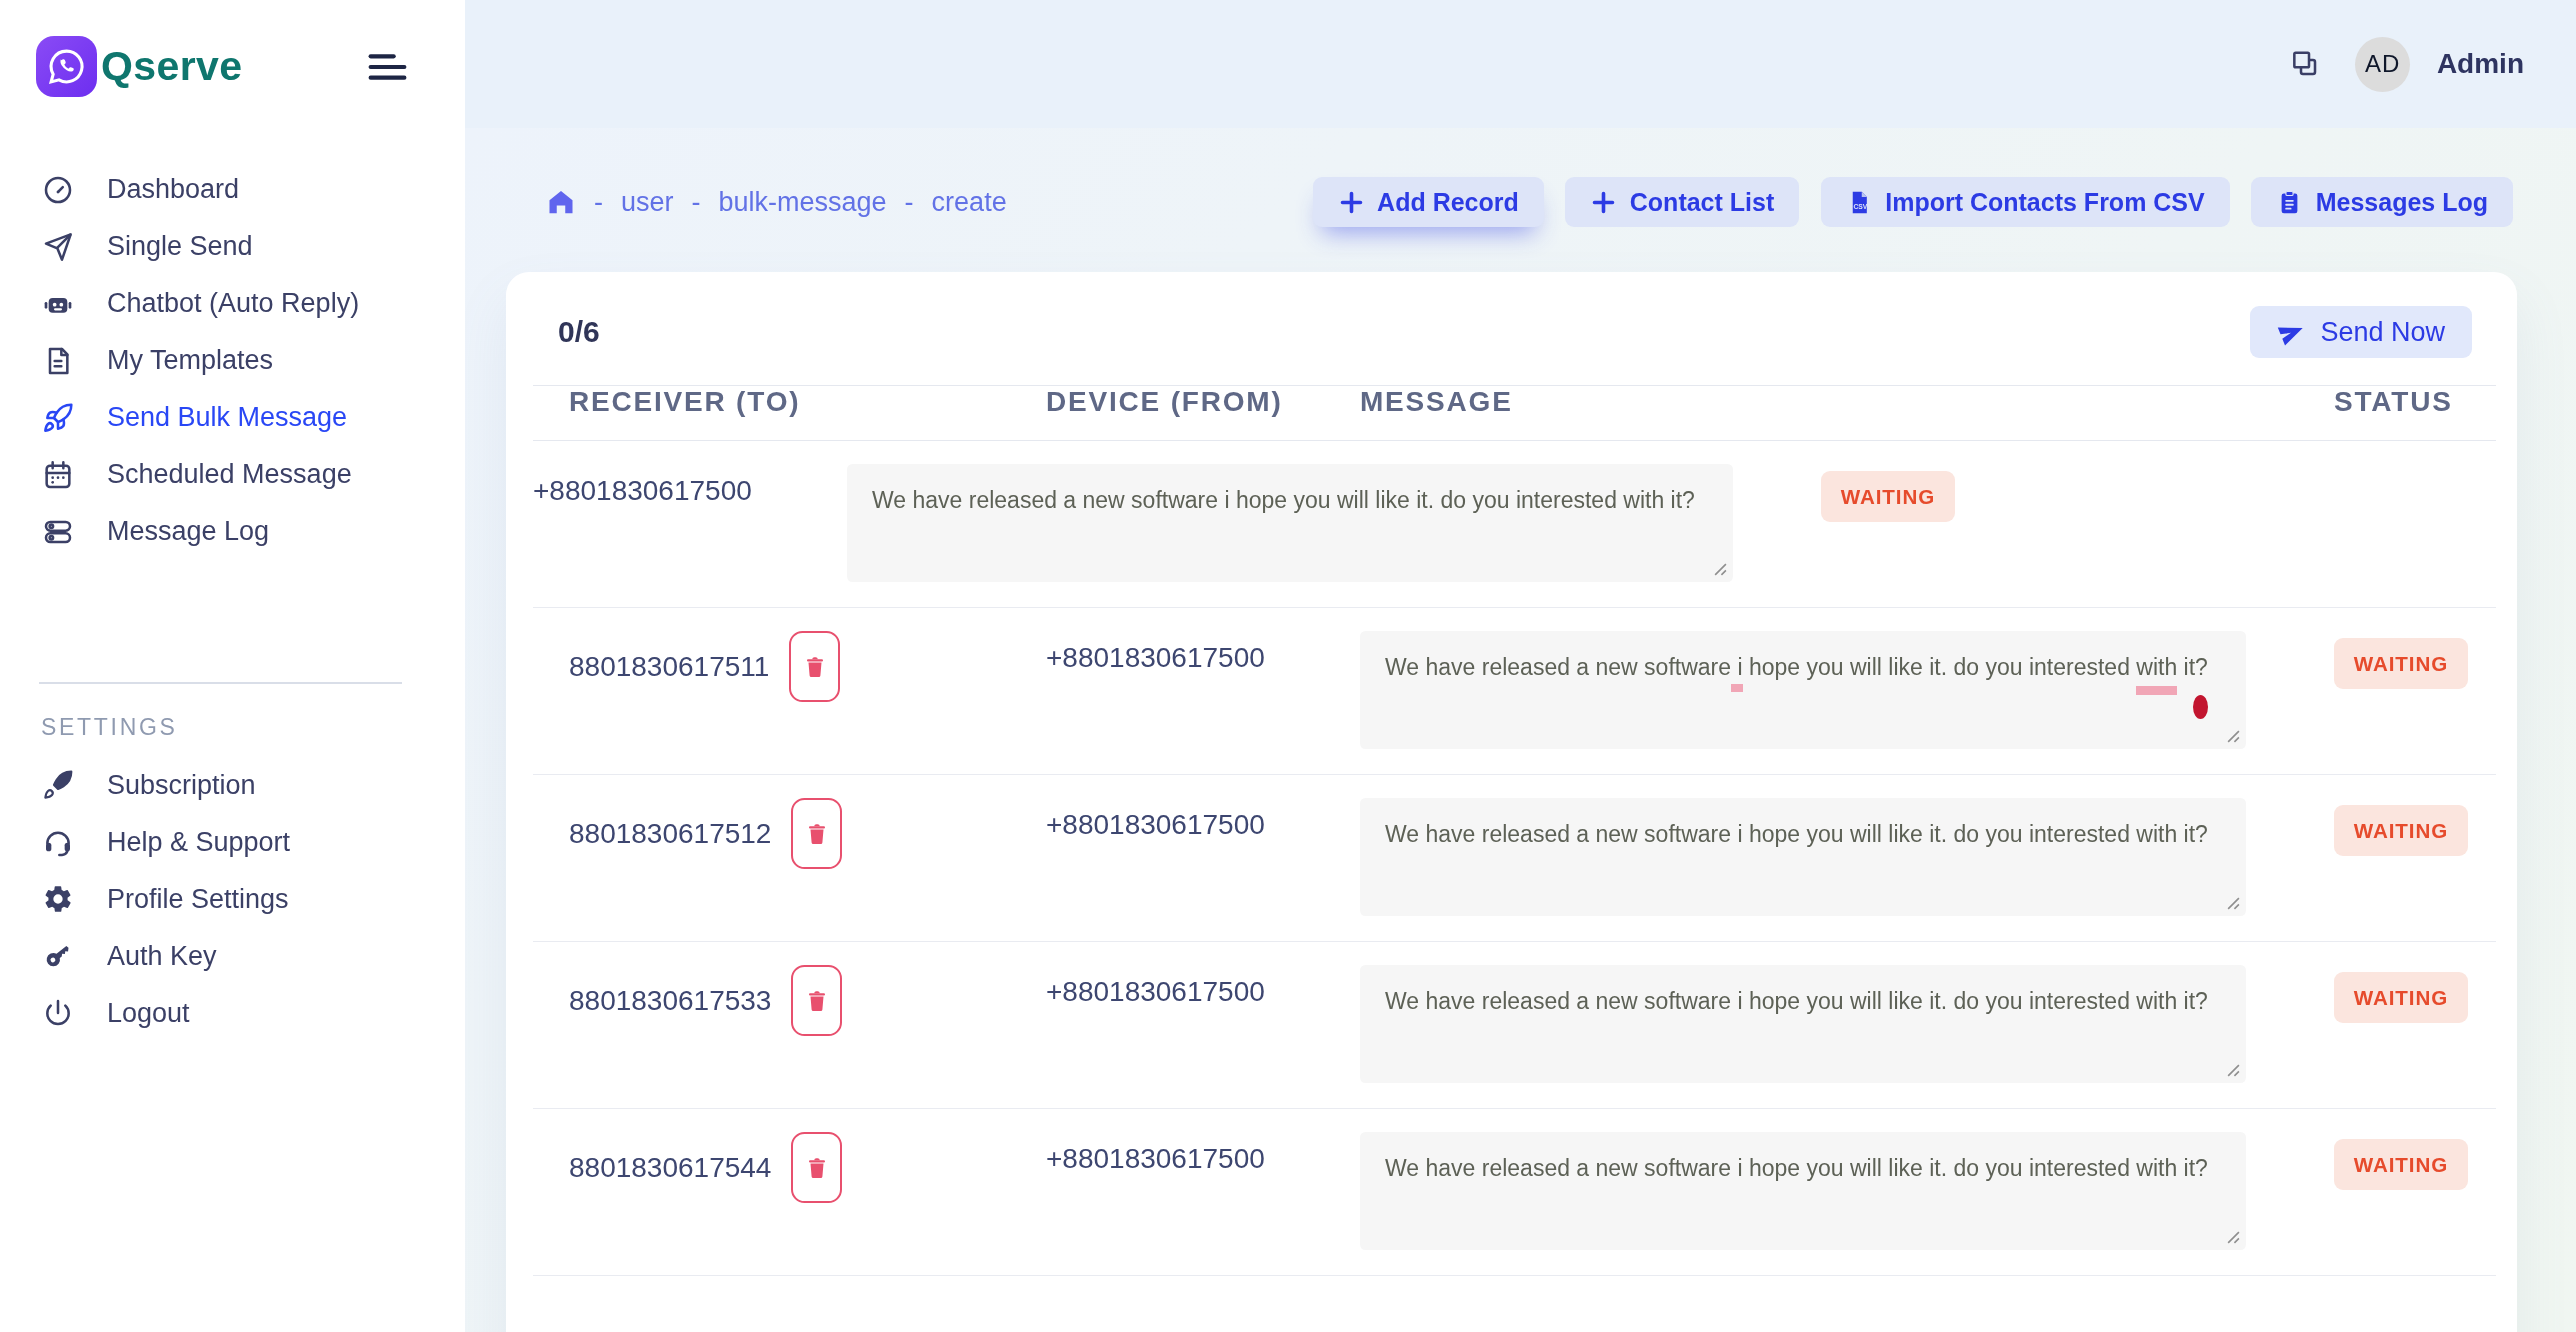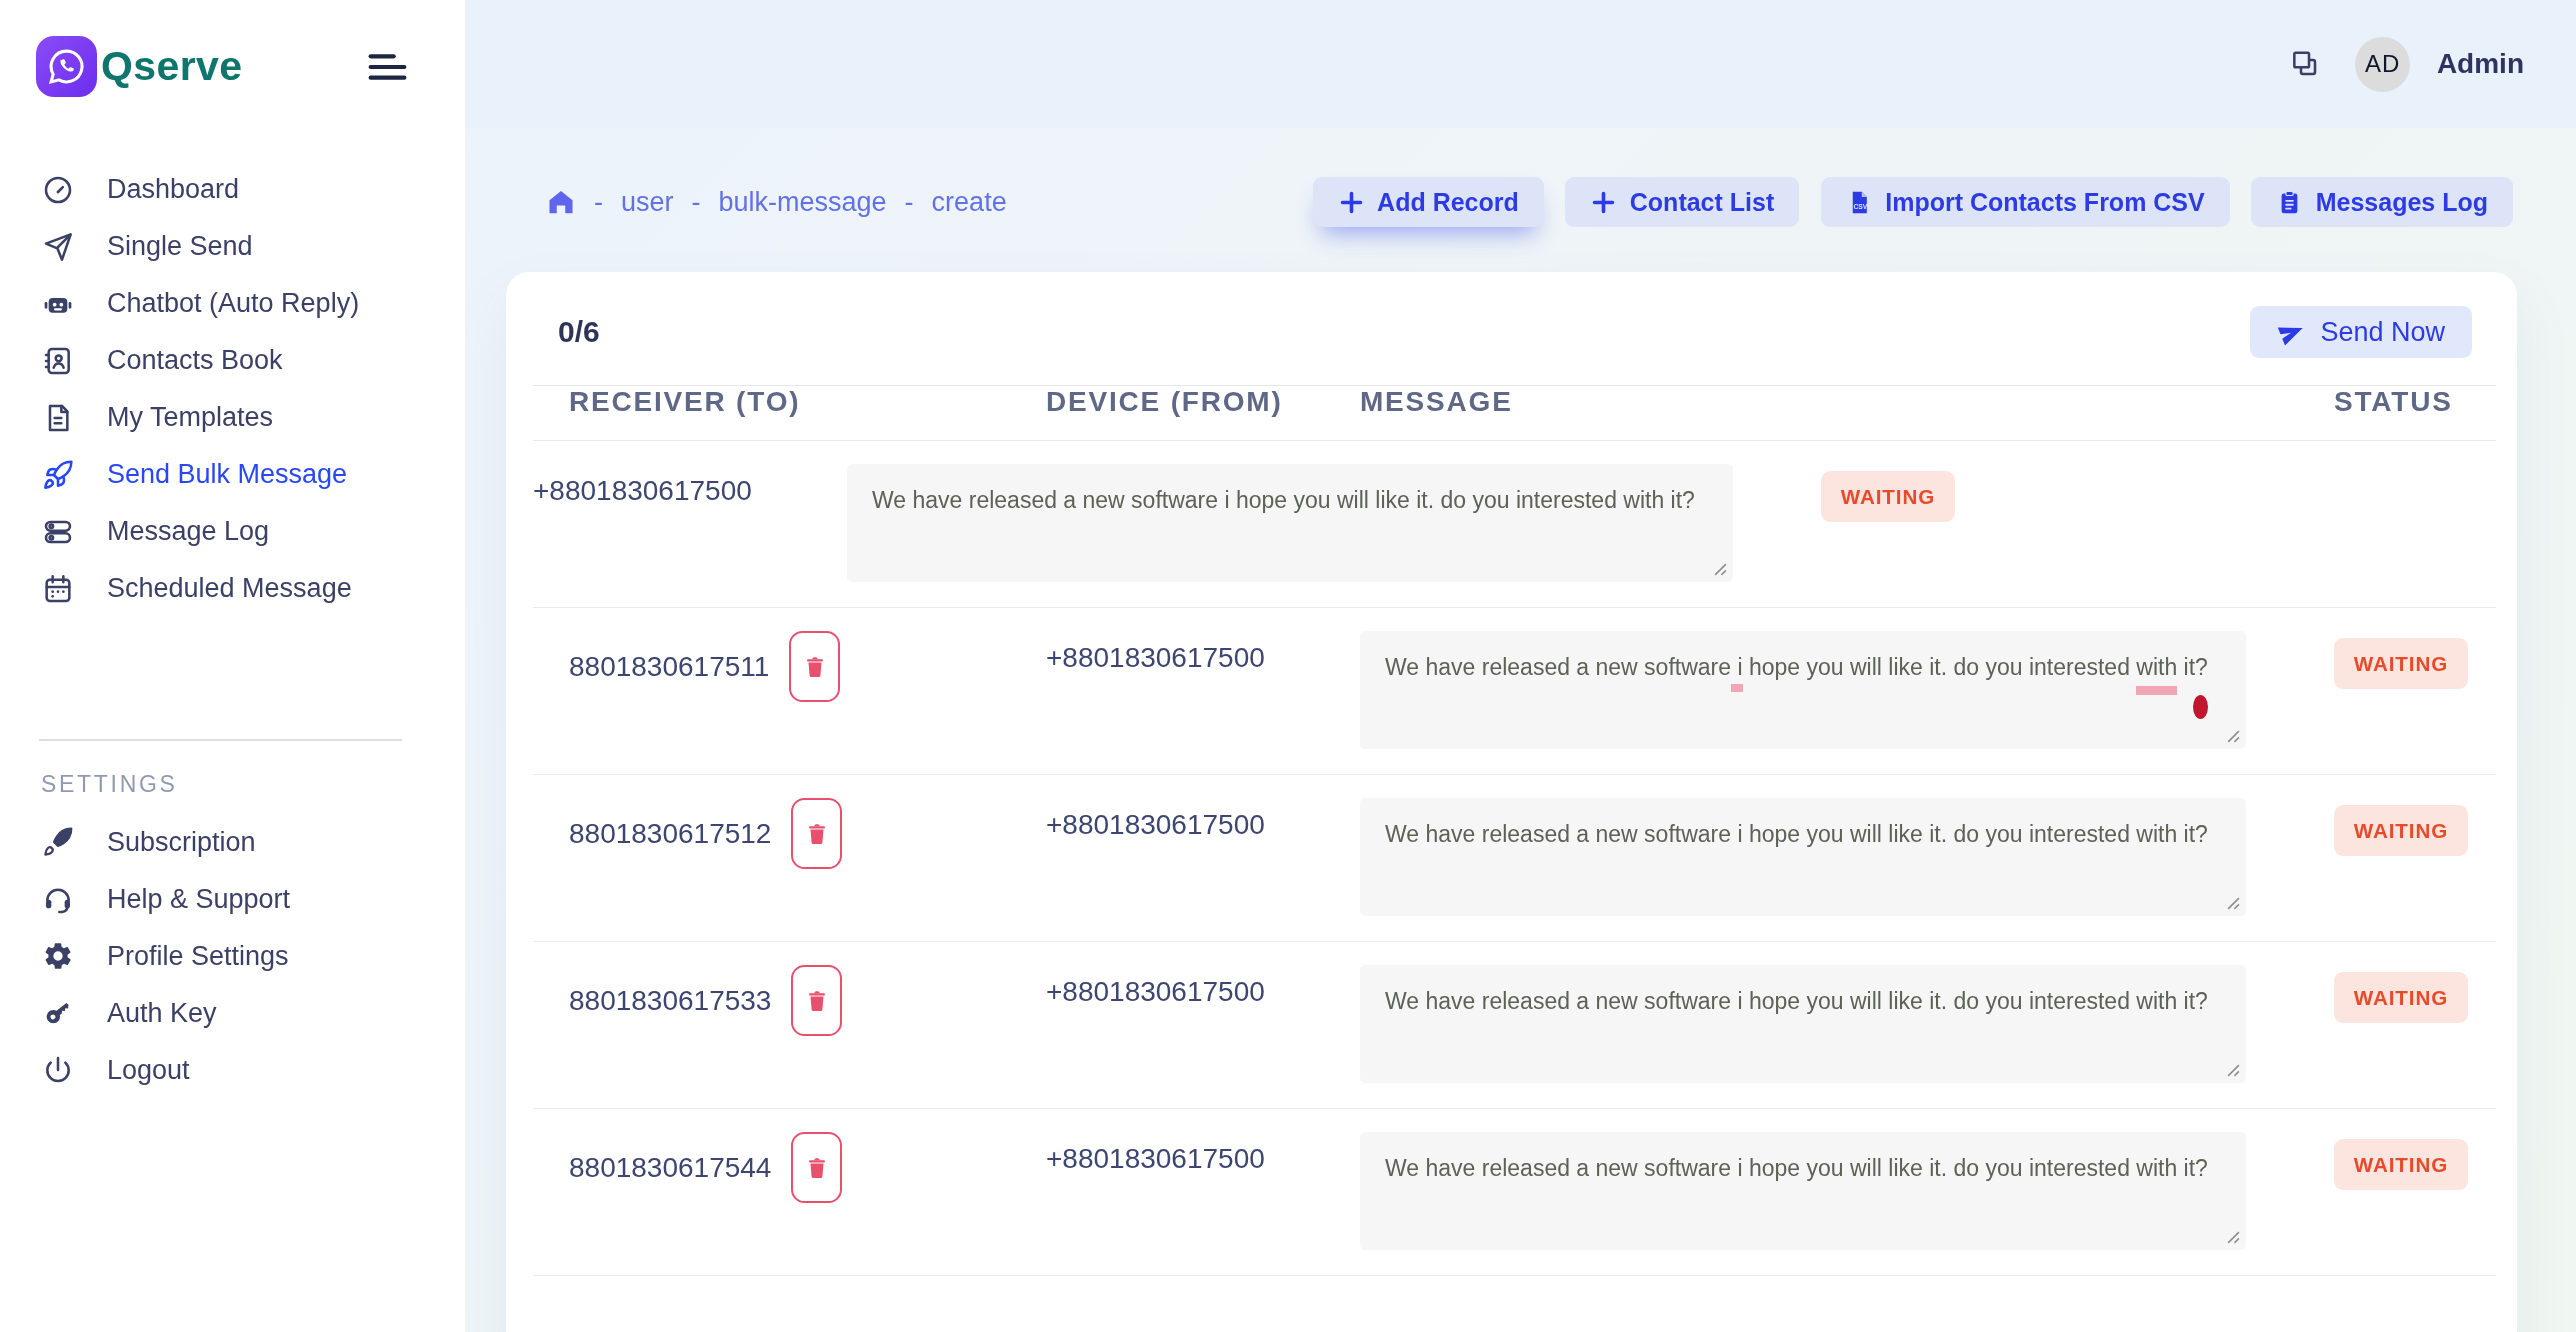--- a/index.html
+++ b/index.html
@@ -182,73 +182,62 @@
               <rect x="20" y="10.5" width="2" height="5" rx="1"></rect>
             <circle cx="9.5" cy="12.5" r="1.4" fill="#fff"></circle>
               <circle cx="14.5" cy="12.5" r="1.4" fill="#fff"></circle>
             <rect x="9" y="15.2" width="6" height="1.6" rx="0.8" fill="#fff"></rect>
           </svg>
         </span>
         <span class="si-label">Chatbot (Auto Reply)</span>
       </a>
       <a class="side-item">
         <span class="si-icon">
-          <svg viewBox="0 0 24 24" fill="none" stroke="currentColor" stroke-width="1.9" stroke-linecap="round">
-            <rect x="5" y="3" width="15" height="18" rx="2.5"></rect>
-              <path d="M3 7.5h2M3 12h2M3 16.5h2"></path>
-            <circle cx="12.5" cy="10" r="2.2"></circle>
-              <path d="M8.8 17c.6-2.2 2-3.2 3.7-3.2s3.1 1 3.7 3.2"></path>
-          </svg>
-        </span>
-        <span class="si-label">Contacts Book</span>
-      </a>
-      <a class="side-item">
-        <span class="si-icon">
           <svg viewBox="0 0 24 24" fill="none" stroke="currentColor" stroke-width="1.9" stroke-linecap="round" stroke-linejoin="round">
             <path d="M6 3h9l4 4v14H6z"></path>
               <path d="M14.5 3v4.5H19"></path>
               <path d="M9.5 12h5M9.5 16h5"></path>
           </svg>
         </span>
         <span class="si-label">My Templates</span>
       </a>
       <a class="side-item active">
         <span class="si-icon">
           <svg viewBox="0 0 24 24" fill="none" stroke="currentColor" stroke-width="1.9" stroke-linecap="round" stroke-linejoin="round">
             <path d="M4.5 16.5c-1.5 1.26-2 5-2 5s3.74-.5 5-2c.71-.84.7-2.13-.09-2.91a2.18 2.18 0 0 0-2.91-.09z"></path>
             <path d="m12 15-3-3a22 22 0 0 1 2-3.95A12.88 12.88 0 0 1 22 2c0 2.72-.78 7.5-6 11a22.35 22.35 0 0 1-4 2z"></path>
             <path d="M9 12H4s.55-3.03 2-4c1.62-1.08 5 0 5 0"></path>
             <path d="M12 15v5s3.03-.55 4-2c1.08-1.62 0-5 0-5"></path>
           </svg>
         </span>
         <span class="si-label">Send Bulk Message</span>
-      </a>
-      <a class="side-item">
-        <span class="si-icon">
-          <svg viewBox="0 0 24 24" fill="none" stroke="currentColor" stroke-width="1.9">
-            <rect x="3" y="4.5" width="18" height="6.5" rx="3.25"></rect>
-              <rect x="3" y="13" width="18" height="6.5" rx="3.25"></rect>
-            <circle cx="7" cy="7.75" r="1.3"></circle>
-              <circle cx="7" cy="16.25" r="1.3"></circle>
-          </svg>
-        </span>
-        <span class="si-label">Message Log</span>
       </a>
       <a class="side-item">
         <span class="si-icon">
           <svg viewBox="0 0 24 24" fill="none" stroke="currentColor" stroke-width="1.9" stroke-linecap="round">
             <rect x="3.5" y="5" width="17" height="16" rx="2.5"></rect>
               <path d="M8 2.5V7M16 2.5V7M3.5 10.5h17"></path>
             <circle cx="8" cy="14" r="1" fill="currentColor" stroke="none"></circle>
               <circle cx="12" cy="14" r="1" fill="currentColor" stroke="none"></circle>
             <circle cx="16" cy="14" r="1" fill="currentColor" stroke="none"></circle>
               <circle cx="8" cy="17.5" r="1" fill="currentColor" stroke="none"></circle>
           </svg>
         </span>
         <span class="si-label">Scheduled Message</span>
+      </a>
+      <a class="side-item">
+        <span class="si-icon">
+          <svg viewBox="0 0 24 24" fill="none" stroke="currentColor" stroke-width="1.9">
+            <rect x="3" y="4.5" width="18" height="6.5" rx="3.25"></rect>
+              <rect x="3" y="13" width="18" height="6.5" rx="3.25"></rect>
+            <circle cx="7" cy="7.75" r="1.3"></circle>
+              <circle cx="7" cy="16.25" r="1.3"></circle>
+          </svg>
+        </span>
+        <span class="si-label">Message Log</span>
       </a>
     </nav>
 
     <div class="side-divider"></div>
     <div class="section-label">SETTINGS</div>
 
     <nav class="side-nav settings">
       <a class="side-item">
         <span class="si-icon">
           <svg viewBox="0 0 24 24" fill="currentColor" stroke="currentColor" stroke-width="1.6" stroke-linejoin="round">

